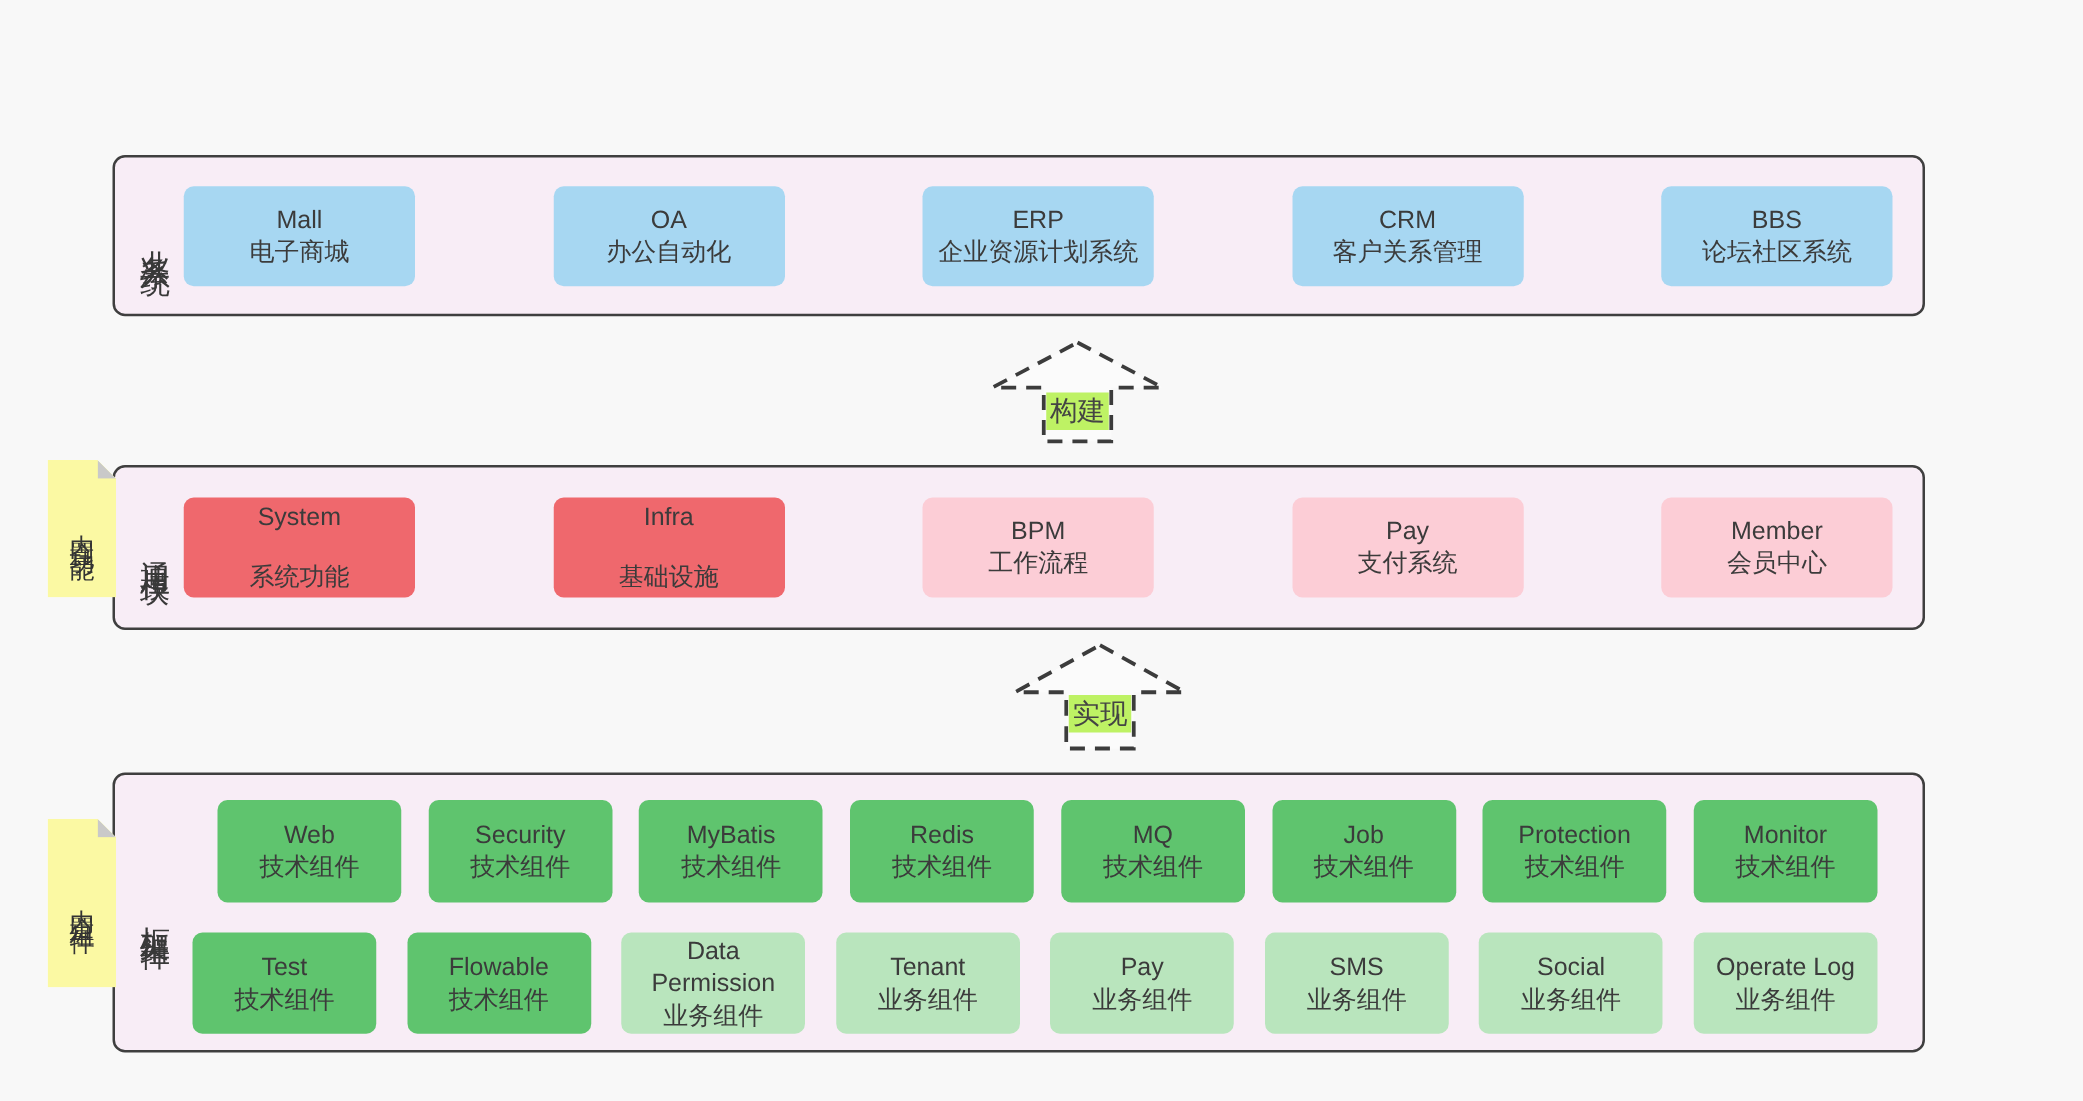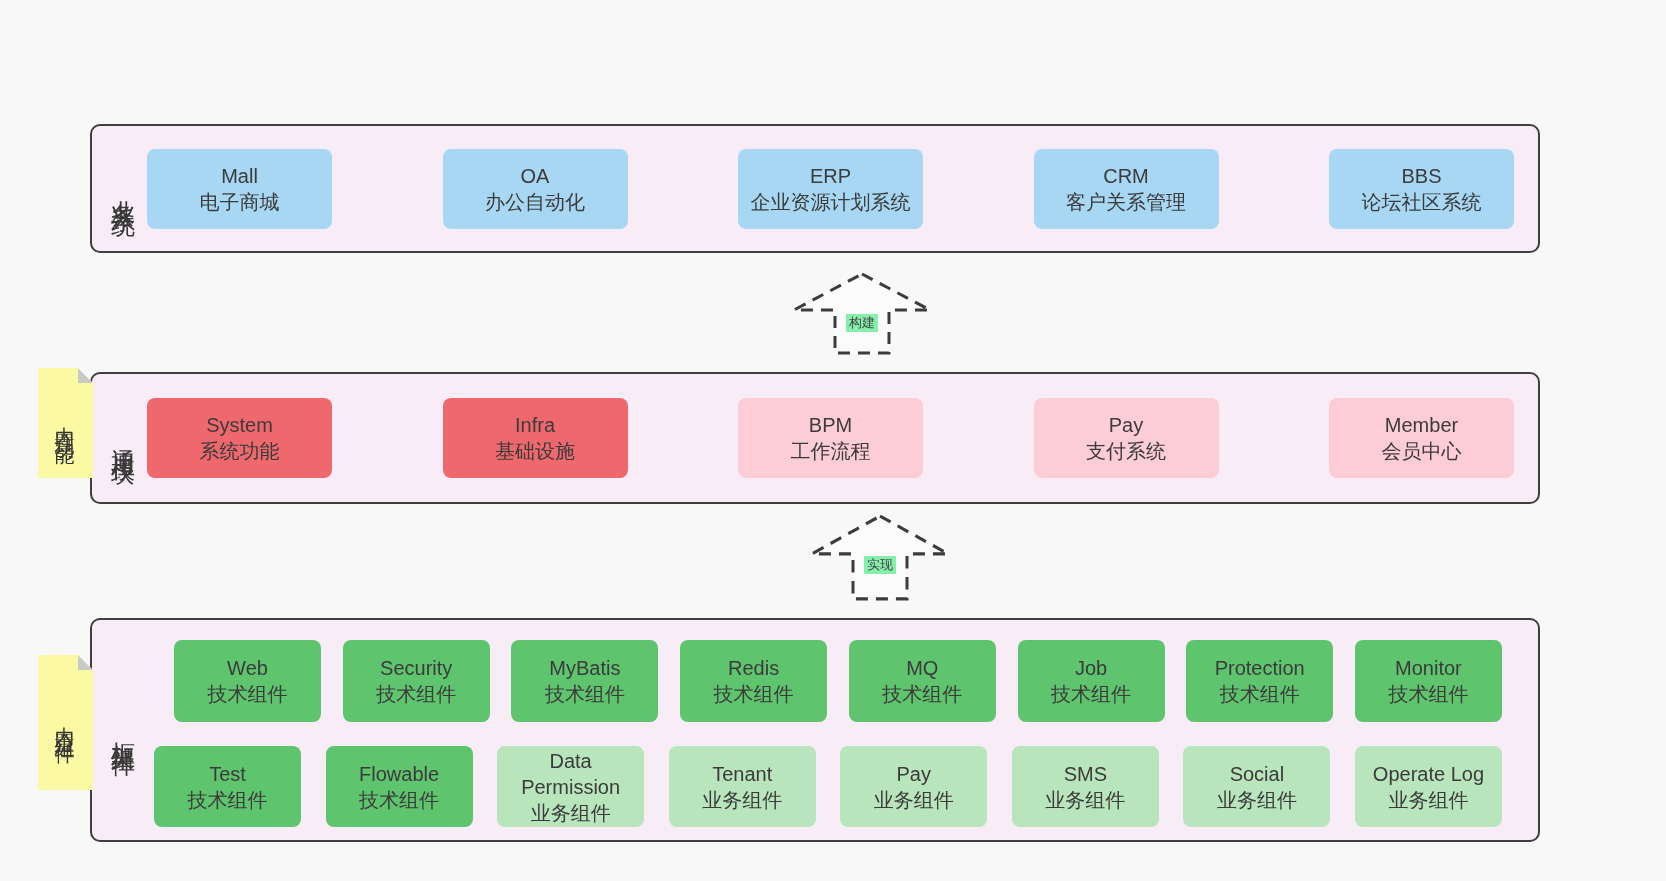--- a/index.html
+++ b/index.html
@@ -46,21 +46,21 @@
     display:flex; flex-direction:column;
     justify-content:center; align-items:center;
     text-align:center;
     font-size:20px; line-height:26px;
     padding:3px 4px; box-sizing:border-box;
   }
   .boxes.wide .box { width:185px; height:80px; }
   .boxes.r1 .box, .boxes.r2 .box { width:147px; height:100%; }
 
   .box.blue        { background: var(--blue,  #a7d7f2); }
-  .box.red         { background: var(--red,   #ef686d); }
+  .box.red         { background: var(--red,   #ef686d); justify-content: space-between; }
   .box.pink        { background: var(--pink,  #fccdd6); }
   .box.green       { background: var(--green, #5fc46e); }
   .box.green-light { background: var(--green_light, #b9e5bd); }
 
   
   .sticky {
     position:absolute; left:38px; width:55px; z-index:3;
     background: var(--yellow, #fbf9a3);
     clip-path: polygon(0 0, calc(100% - 15px) 0, 100% 15px, 100% 100%, 0 100%);
     display:flex; align-items:center; justify-content:center;
@@ -83,22 +83,22 @@
   #arrow-build     { left:792px; top:272px; height:84px; }
   #arrow-implement { left:810px; top:514px; height:88px; }
   .arrow svg { display:block; width:100%; height:100%; }
   .arrow polygon {
     fill:#fbfbfb;
     stroke:#3c3c3c; stroke-width:3;
     stroke-dasharray:12 8; stroke-linejoin:miter;
   }
   .arrow-label {
     position:absolute; left:50%; top:42px; transform:translateX(-50%);
-    background:#86efac; padding:0 3px;
-    font-size:13px; color:#444; white-space:nowrap;
+    background:#bef264; padding:0 3px;
+    font-size:22px; color:#444; white-space:nowrap;
   }
 </style>
 </head>
 <body>
 
 <div class="stage">
 
   <section class="band" id="band-business">
     <div class="band-label">业务系统</div>
     <div class="boxes wide">

